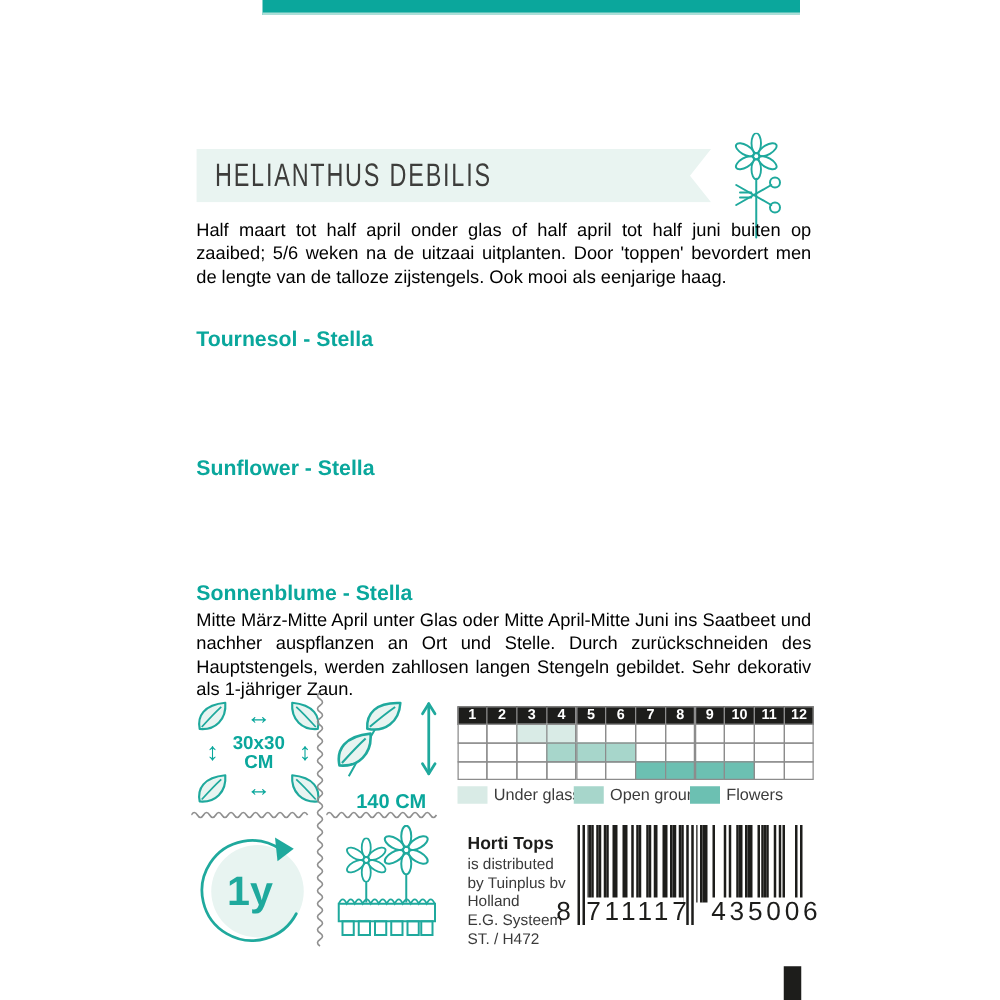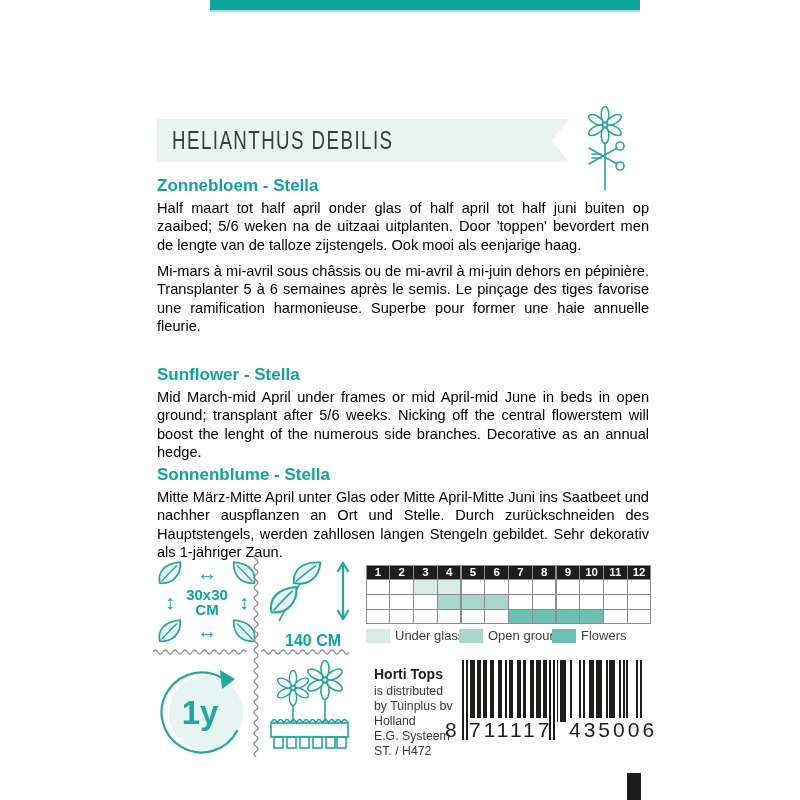--- a/index.html
+++ b/index.html
@@ -115,29 +115,27 @@
       <path d="M5 42 L33 58"></path>
       <path d="M5 58 L33 42"></path>
       <path d="M8 48 h9"></path>
       <path d="M8 52 h9"></path>
     </g>
     <circle cx="36" cy="40" r="4" fill="none" stroke="currentColor" stroke-width="1.6"></circle>
     <circle cx="36" cy="60" r="4" fill="none" stroke="currentColor" stroke-width="1.6"></circle>
   </svg>
 
   <div class="section sec-nl">
-    <h2>Zonnebloem - Stella</h2>
     <p>Half maart tot half april onder glas of half april tot half juni buiten op zaaibed; 5/6 weken na de uitzaai uitplanten.  Door 'toppen' bevordert men de lengte van de talloze zijstengels. Ook mooi als eenjarige haag.</p>
   </div>
   <div class="section sec-fr">
-    <p>Mi-mars à mi-avril sous châssis ou de mi-avril à mi-juin dehors en pépinière. Transplanter 5 à 6 semaines après le semis. Le pinçage des tiges favorise une ramification harmonieuse. Superbe pour former une haie annuelle fleurie.</p>
+    <h2>Tournesol - Stella</h2>
   </div>
   <div class="section sec-en">
     <h2>Sunflower - Stella</h2>
-    <p>Mid March-mid April under frames or mid April-mid June in beds in open ground; transplant after 5/6 weeks. Nicking off the central flowerstem will boost the lenght of the numerous side branches. Decorative as an annual hedge.</p>
   </div>
   <div class="section sec-de">
     <h2>Sonnenblume - Stella</h2>
     <p>Mitte März-Mitte April unter Glas oder Mitte April-Mitte Juni ins Saatbeet und nachher auspflanzen an Ort und Stelle. Durch zurückschneiden des Hauptstengels, werden zahllosen langen Stengeln gebildet. Sehr dekorativ als 1-jähriger Zaun.</p>
   </div>
 
   <div class="spacing-icon">
     <svg width="28" height="28" viewBox="0 0 26 26" style="color:#1fa99d">
         <use href="#leaf"></use>
       </svg>

